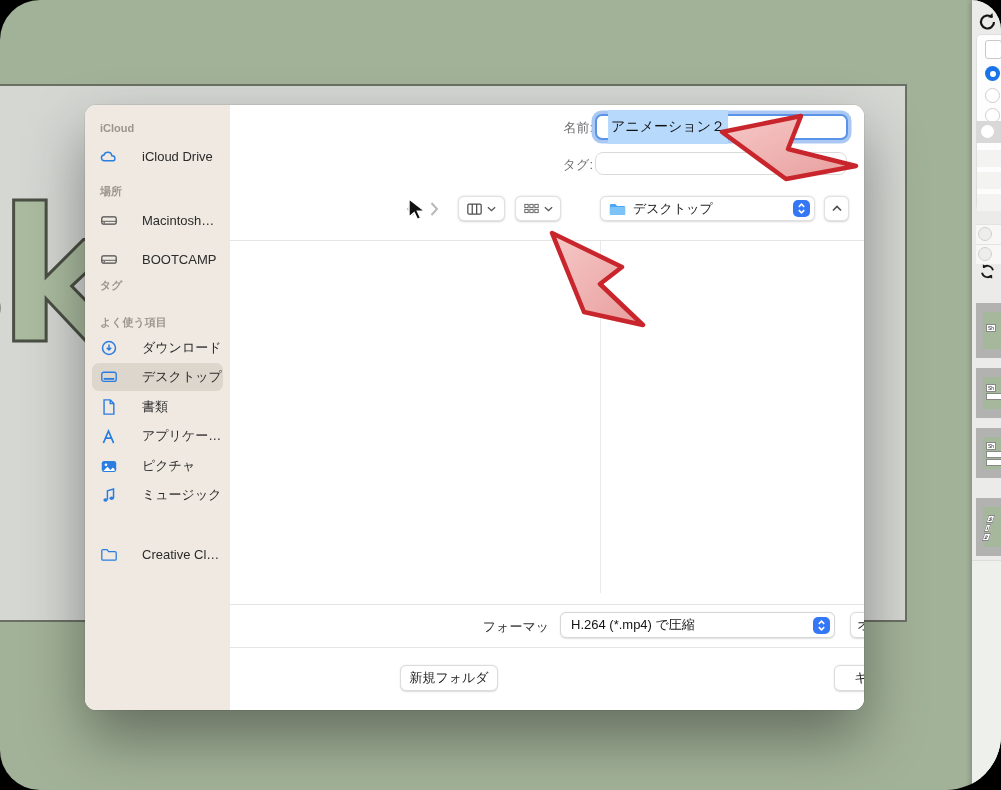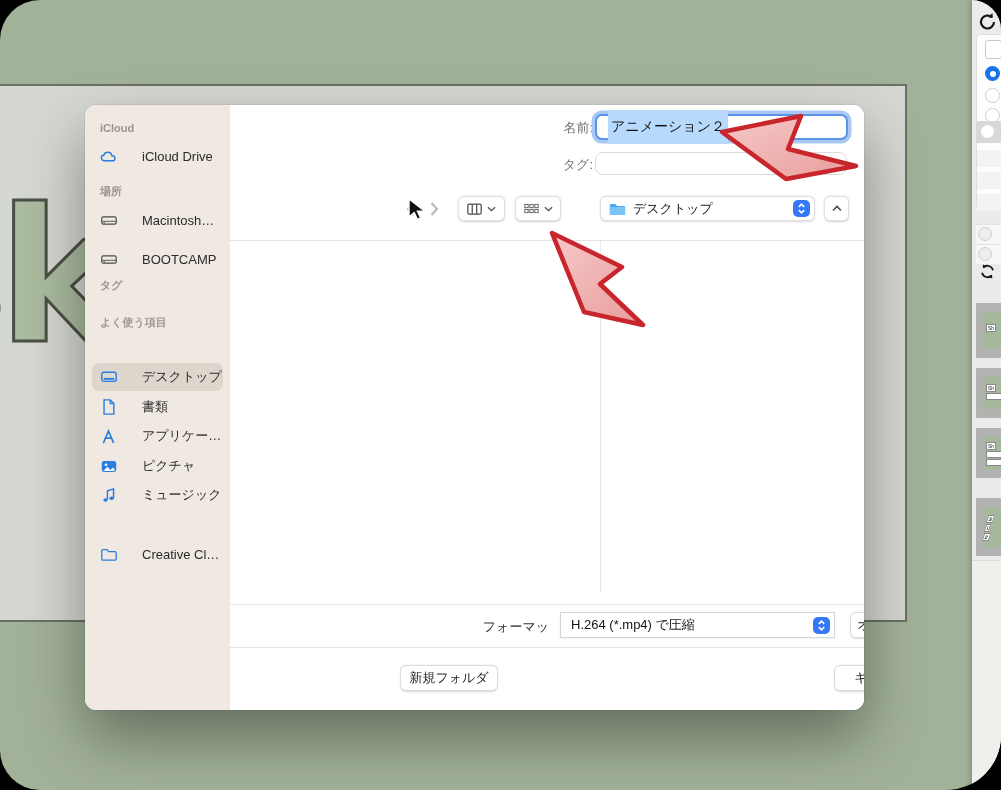--- a/index.html
+++ b/index.html
@@ -23,21 +23,21 @@
   .tb-btn{position:absolute;top:91px;height:25px;background:#fff;border:1px solid #e2e2e2;border-radius:6px;box-shadow:0 .5px 2px rgba(0,0,0,.18);display:flex;align-items:center;justify-content:center;gap:5px;box-sizing:border-box;}
   .nav{position:absolute;top:94px;width:20px;height:20px;display:flex;align-items:center;justify-content:center;}
   .path-dd{position:absolute;left:370px;top:91px;width:215px;height:25px;background:#fff;border:1px solid #e0e0e0;border-radius:6px;box-shadow:0 .5px 2px rgba(0,0,0,.15);display:flex;align-items:center;gap:7px;padding:0 4px 0 8px;box-sizing:border-box;font-size:13px;color:#1b1b1b;}
   .stepper{margin-left:auto;width:17px;height:17px;background:#3478f6;border-radius:5px;display:flex;align-items:center;justify-content:center;flex:none;}
   .search{position:absolute;left:651px;top:91px;width:165px;height:25px;background:#fff;border:1px solid #dcdcdc;border-radius:13px;display:flex;align-items:center;gap:5px;padding-left:9px;box-sizing:border-box;}
   .search input{border:none;outline:none;font-size:13px;width:115px;color:#333;background:transparent;font-family:inherit;}
   .search input::placeholder{color:#b5b5b8;}
   .hdiv{position:absolute;left:145px;right:0;height:1px;background:#e4e4e4;}
   .vdiv{position:absolute;left:370px;top:136px;height:352px;width:1px;background:#e9e9e9;}
   .fmt-label{position:absolute;left:200px;top:513px;width:119px;text-align:right;font-size:13px;color:#2f2f2f;}
-  .fmt-dd{position:absolute;left:330px;top:507px;width:275px;height:26px;background:#fff;border:1px solid #d6d6d6;border-radius:0;box-shadow:0 .5px 1.5px rgba(0,0,0,.12);display:flex;align-items:center;padding:0 4px 0 10px;box-sizing:border-box;font-size:13px;color:#141414;}
+  .fmt-dd{position:absolute;left:330px;top:507px;width:275px;height:26px;background:#fff;border:1px solid #d6d6d6;border-radius:6px;box-shadow:0 .5px 1.5px rgba(0,0,0,.12);display:flex;align-items:center;padding:0 4px 0 10px;box-sizing:border-box;font-size:13px;color:#141414;}
   .btn{position:absolute;height:26px;background:#fff;border:1px solid #dcdcdc;border-radius:6px;box-shadow:0 .5px 1.5px rgba(0,0,0,.15);font-size:13px;color:#1d1d1f;display:flex;align-items:center;justify-content:center;box-sizing:border-box;font-family:inherit;}
   
   .rpanel{position:absolute;left:972px;top:0;width:29px;height:790px;background:#ebecea;box-shadow:-2px 0 5px rgba(0,0,0,.18);}
   .rp-card{position:absolute;left:4px;right:0;top:34px;height:176px;background:#fdfdfd;border:1px solid #dedede;border-right:none;border-radius:5px 0 0 5px;box-sizing:border-box;}
   .radio{position:absolute;left:8px;width:15px;height:15px;border-radius:50%;box-sizing:border-box;}
   .radio.on{background:#1a73e8;}
   .radio.on::after{content:"";position:absolute;left:4.5px;top:4.5px;width:6px;height:6px;border-radius:50%;background:#fff;}
   .radio.off{background:#fff;border:1.5px solid #cfcfcf;}
   .rp-grayrow{position:absolute;left:4px;right:0;top:121px;height:22px;background:#d8d8d8;}
   .rp-stripe{position:absolute;left:5px;right:0;height:17px;background:#f3f3f2;}
@@ -90,20 +90,29 @@
               <rect x="1" y="2.5" width="18" height="9" rx="2" fill="none" stroke="#4a4a4a" stroke-width="1.5"></rect>
               <line x1="1" y1="8" x2="19" y2="8" stroke="#4a4a4a" stroke-width="1.1"></line>
               <circle cx="4" cy="9.8" r=".9" fill="#4a4a4a"></circle>
             </svg>
           </span>
         <span>BOOTCAMP</span>
       </div>
       <div class="side-header" style="top:173px">タグ</div>
       <div class="side-header" style="top:210px">よく使う項目</div>
 
+      <div class="side-item" style="top:229px">
+        <span class="ic">
+            <svg width="16" height="16" viewBox="0 0 18 18">
+              <circle cx="9" cy="9" r="7.3" fill="none" stroke="#2a7de1" stroke-width="1.7"></circle>
+              <path d="M9 5v6M6.5 8.7L9 11.2l2.5-2.5" stroke="#2a7de1" stroke-width="1.7" fill="none"></path>
+            </svg>
+          </span>
+        <span>ダウンロード</span>
+      </div>
       <div class="side-item selected" style="top:258px">
         <span class="ic">
             <svg width="16" height="14" viewBox="0 0 20 16">
               <rect x="1" y="2" width="18" height="11.5" rx="2.5" fill="none" stroke="#2a7de1" stroke-width="1.7"></rect>
               <rect x="3.4" y="9.2" width="13.2" height="2.3" fill="#2a7de1"></rect>
             </svg>
           </span>
         <span>デスクトップ</span>
       </div>
       <div class="side-item" style="top:288px">

